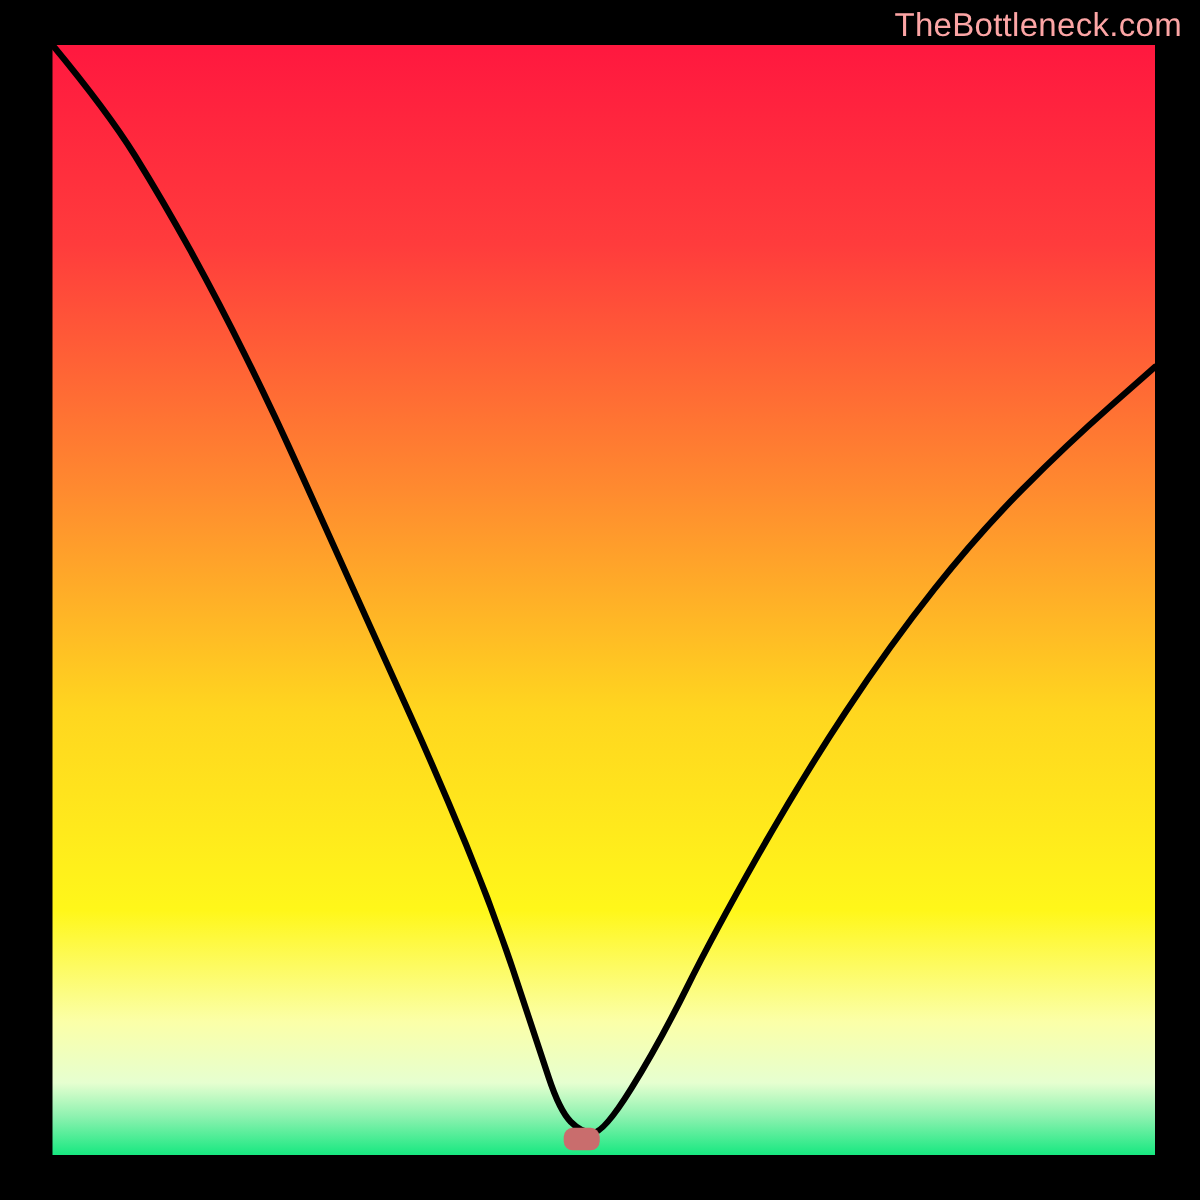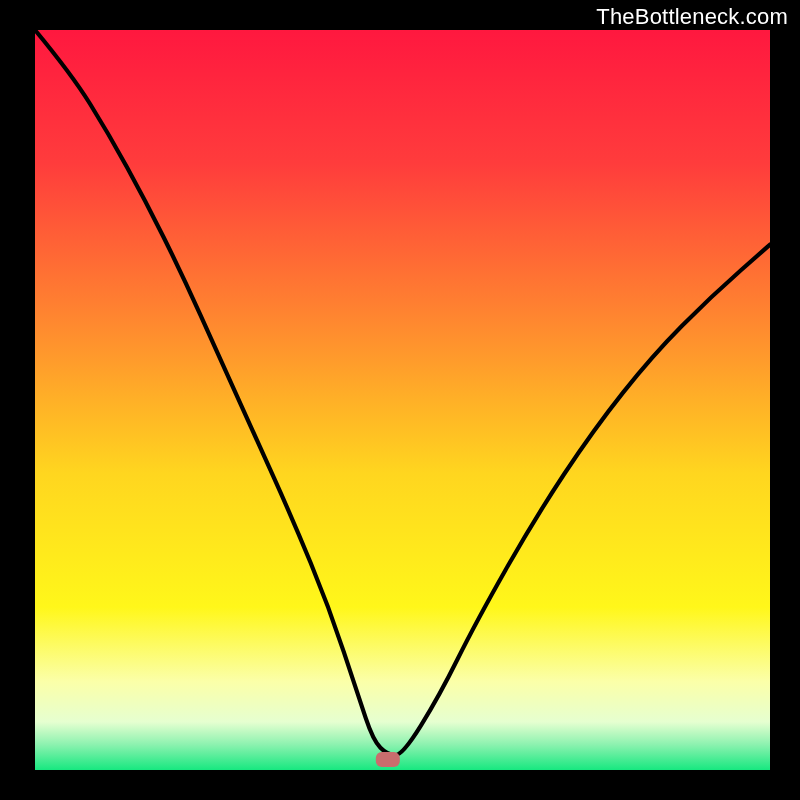--- a/index.html
+++ b/index.html
@@ -14,21 +14,21 @@
   .frame {
     position: relative;
     width: 800px;
     height: 800px;
     background: #000;
   }
   .watermark {
     position: absolute;
     top: 4px;
     right: 12px;
-    color: #ffffff;
+    color: #fca5a5;
     font-size: 22px;
     font-weight: 500;
     letter-spacing: 0.2px;
     z-index: 5;
   }
   svg {
     display: block;
   }
 </style>
 </head>

